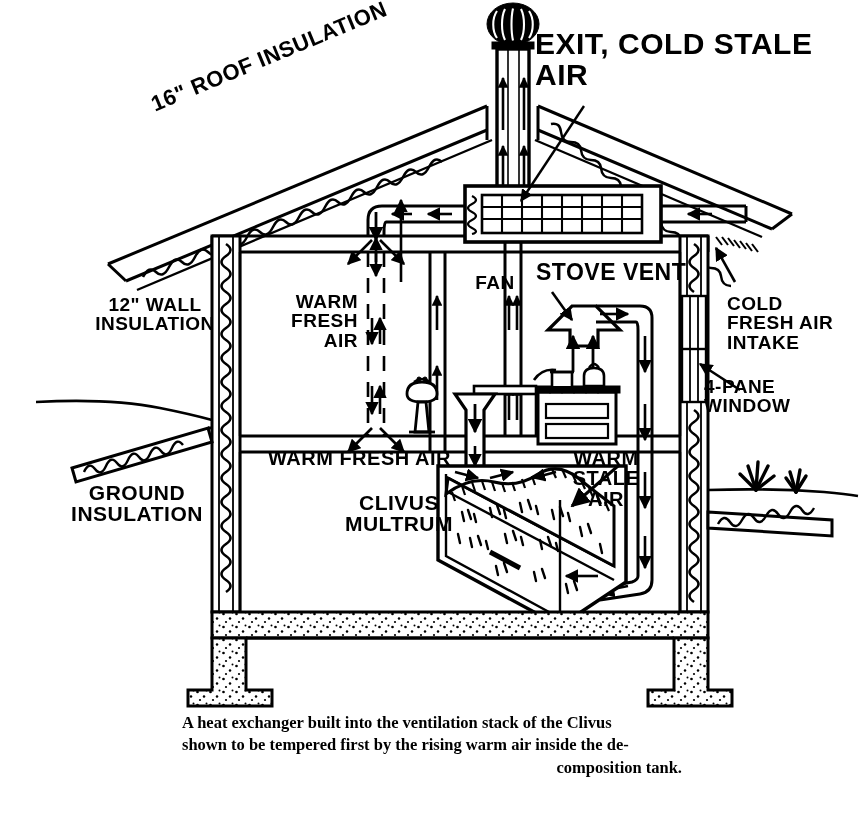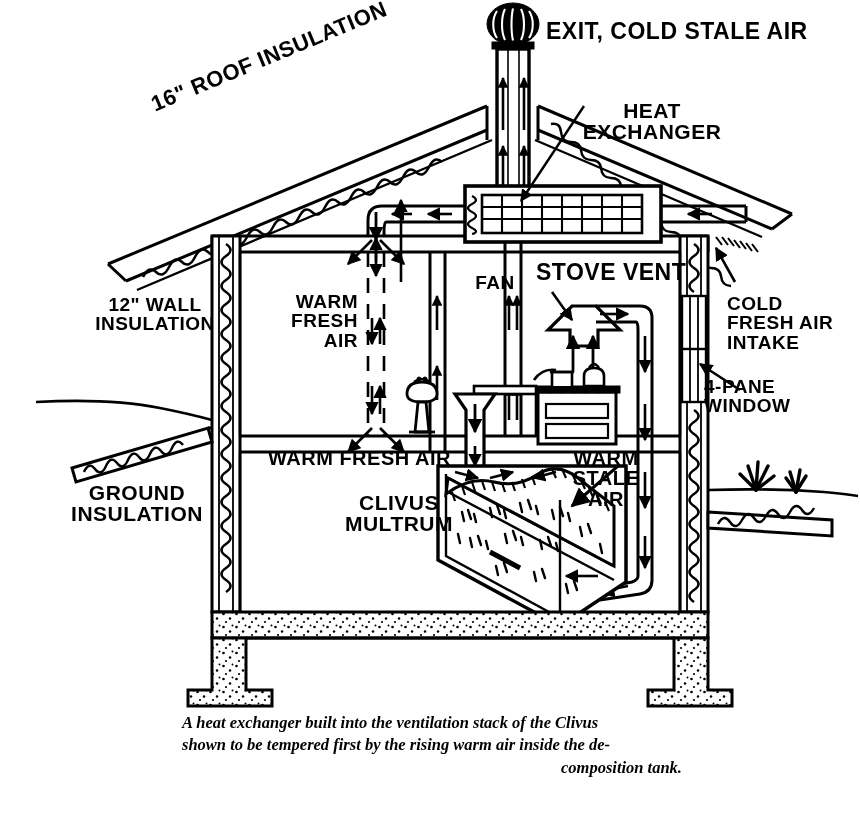--- a/index.html
+++ b/index.html
@@ -9,21 +9,21 @@
   svg#diagram{position:absolute;left:0;top:0;width:860px;height:813px;}
 
   .lbl{position:absolute;font-family:"Liberation Sans",sans-serif;
        font-weight:bold;color:#000;letter-spacing:.5px;line-height:1.02;
        white-space:pre-line;}
   .lbl.c{text-align:center;}
   .lbl.r{text-align:right;}
   .lbl.l{text-align:left;}
 
   #caption{position:absolute;left:182px;top:712px;width:500px;
-           font-family:"Liberation Serif",serif;font-style:italic;
+           font-family:"Liberation Serif",serif;
            font-weight:bold;font-size:16.5px;line-height:1.36;
            color:#000;text-align:justify;}
   #caption div{text-align:justify;}
   #caption div:last-child{text-align:right;}
 </style>
 </head>
 <body>
 
 <div id="stage">
 
@@ -425,24 +425,22 @@
     <line x1="680" y1="452" x2="680" y2="612" stroke="#000" stroke-width="2.4"></line>
     <line x1="240" y1="252" x2="240" y2="436" stroke="#000" stroke-width="2.4"></line>
     <line x1="680" y1="252" x2="680" y2="436" stroke="#000" stroke-width="2.4"></line>
 
     <line x1="626" y1="466" x2="626" y2="582" stroke="#000" stroke-width="2.4"></line>
   </g>
 
   </g>
 </svg>
 
-<div class="lbl l" style="left:535px;top:20px;font-size:23px;margin-left:11px;">EXIT, COLD STALE AIR</div>
-
-<div class="lbl c" style="left:572px;top:100px;width:160px;font-size:21px;">HEAT
-EXCHANGER</div>
+<div class="lbl l" style="left:535px;top:29px;font-size:30px;">EXIT, COLD STALE AIR</div>
+
 
 <div class="lbl" style="left:148px;top:95px;font-size:22px;
      transform:rotate(-22.5deg);transform-origin:left top;white-space:nowrap;">16" ROOF INSULATION</div>
 
 <div class="lbl c" style="left:80px;top:295px;width:150px;font-size:19px;">12" WALL
 INSULATION</div>
 
 <div class="lbl r" style="left:268px;top:292px;width:90px;font-size:19px;">WARM
 FRESH
 AIR</div>

